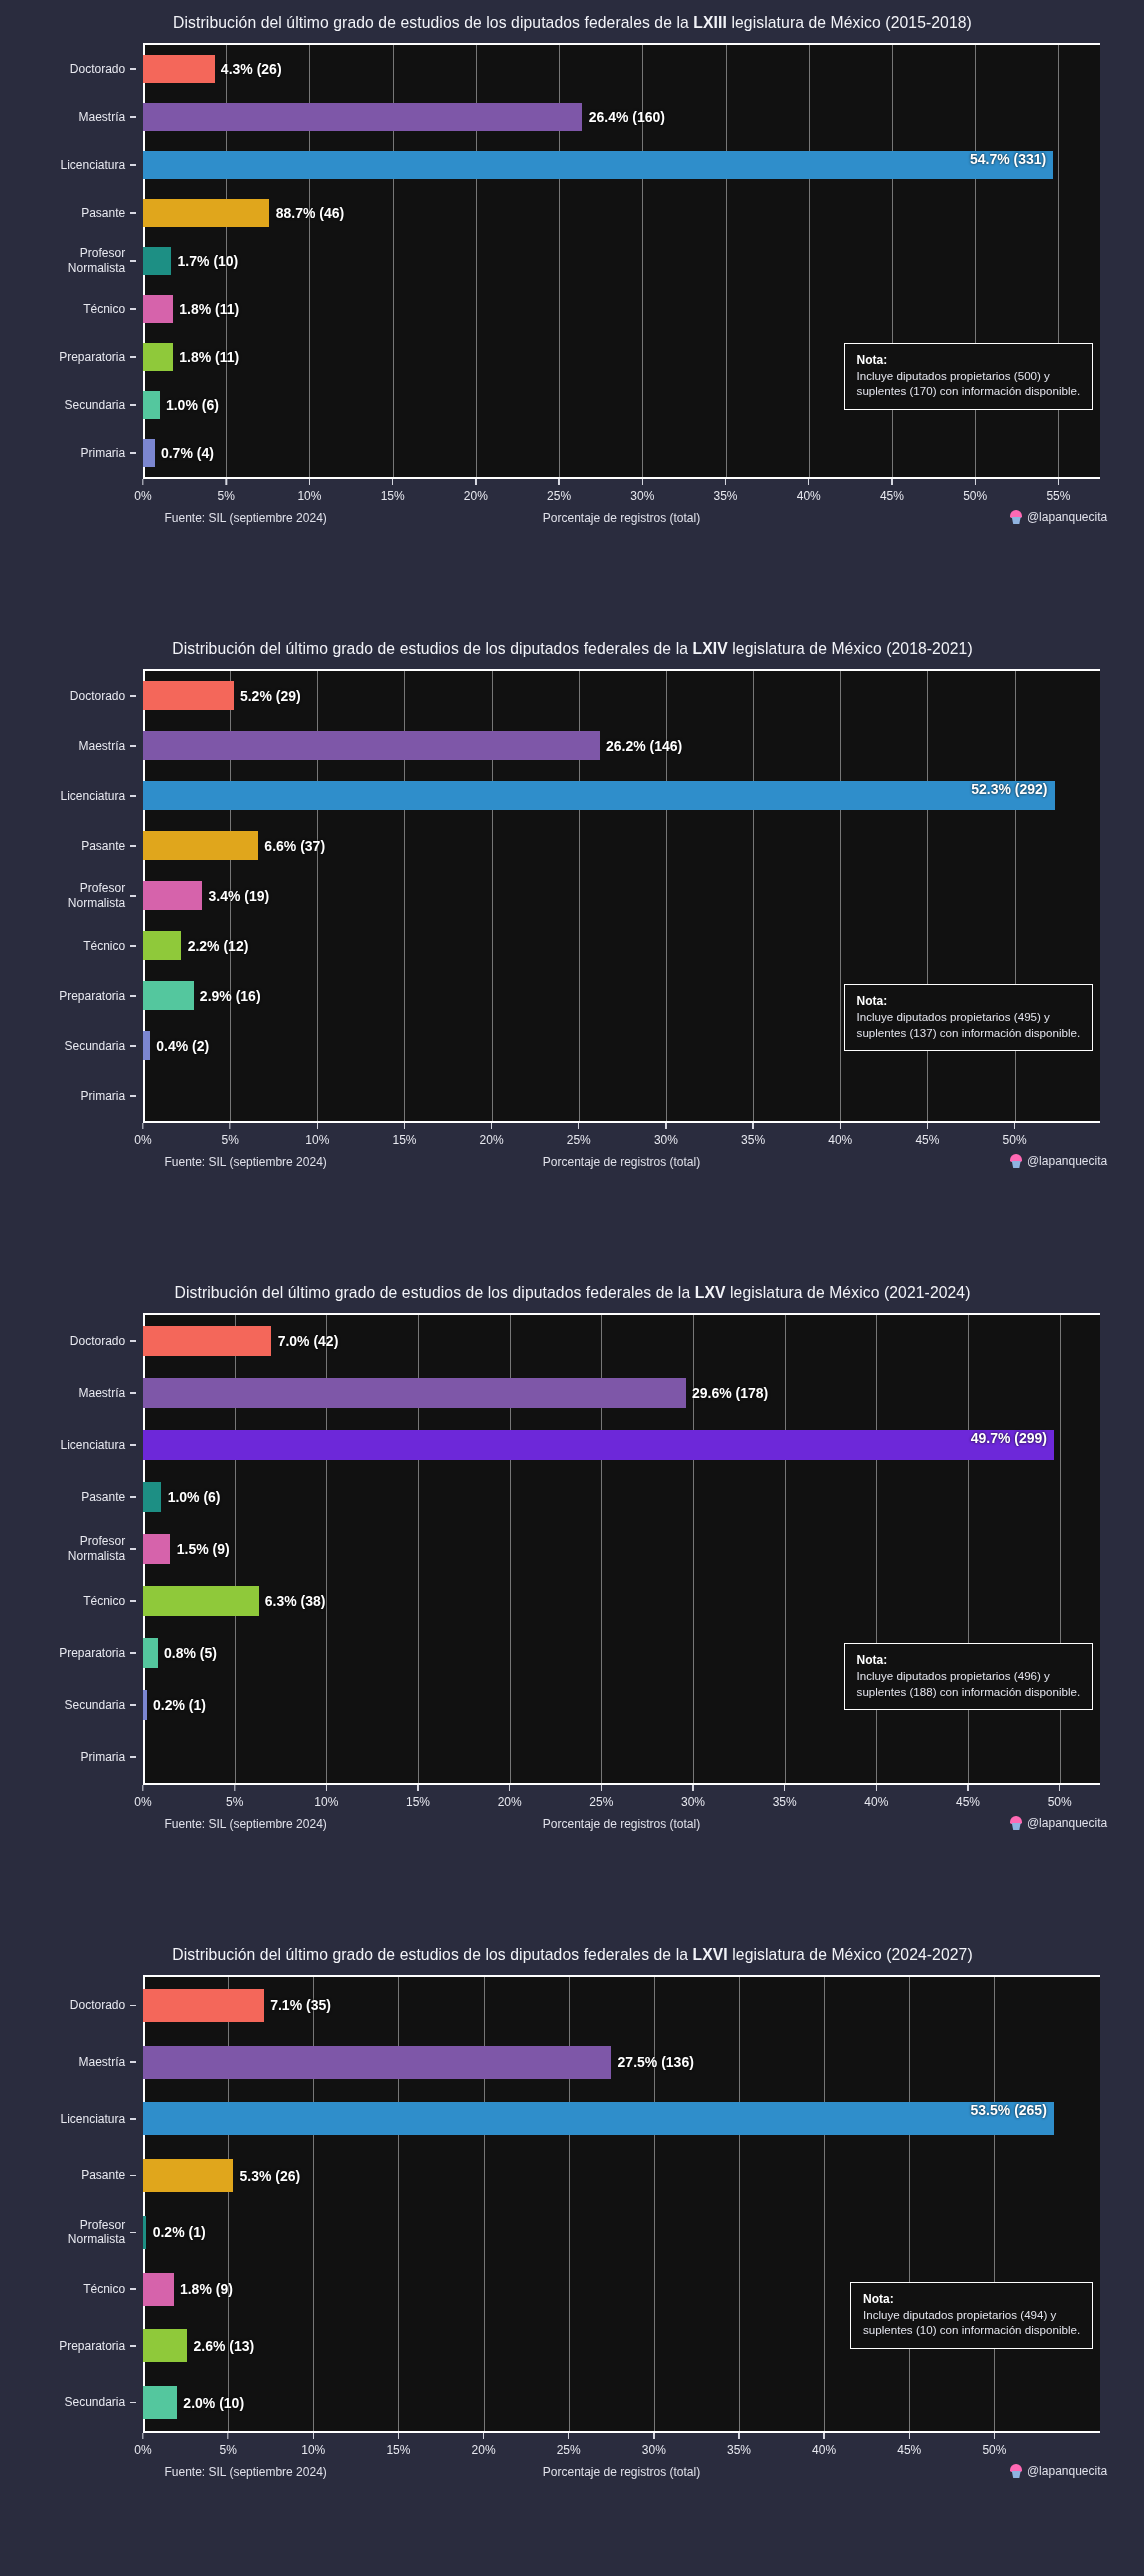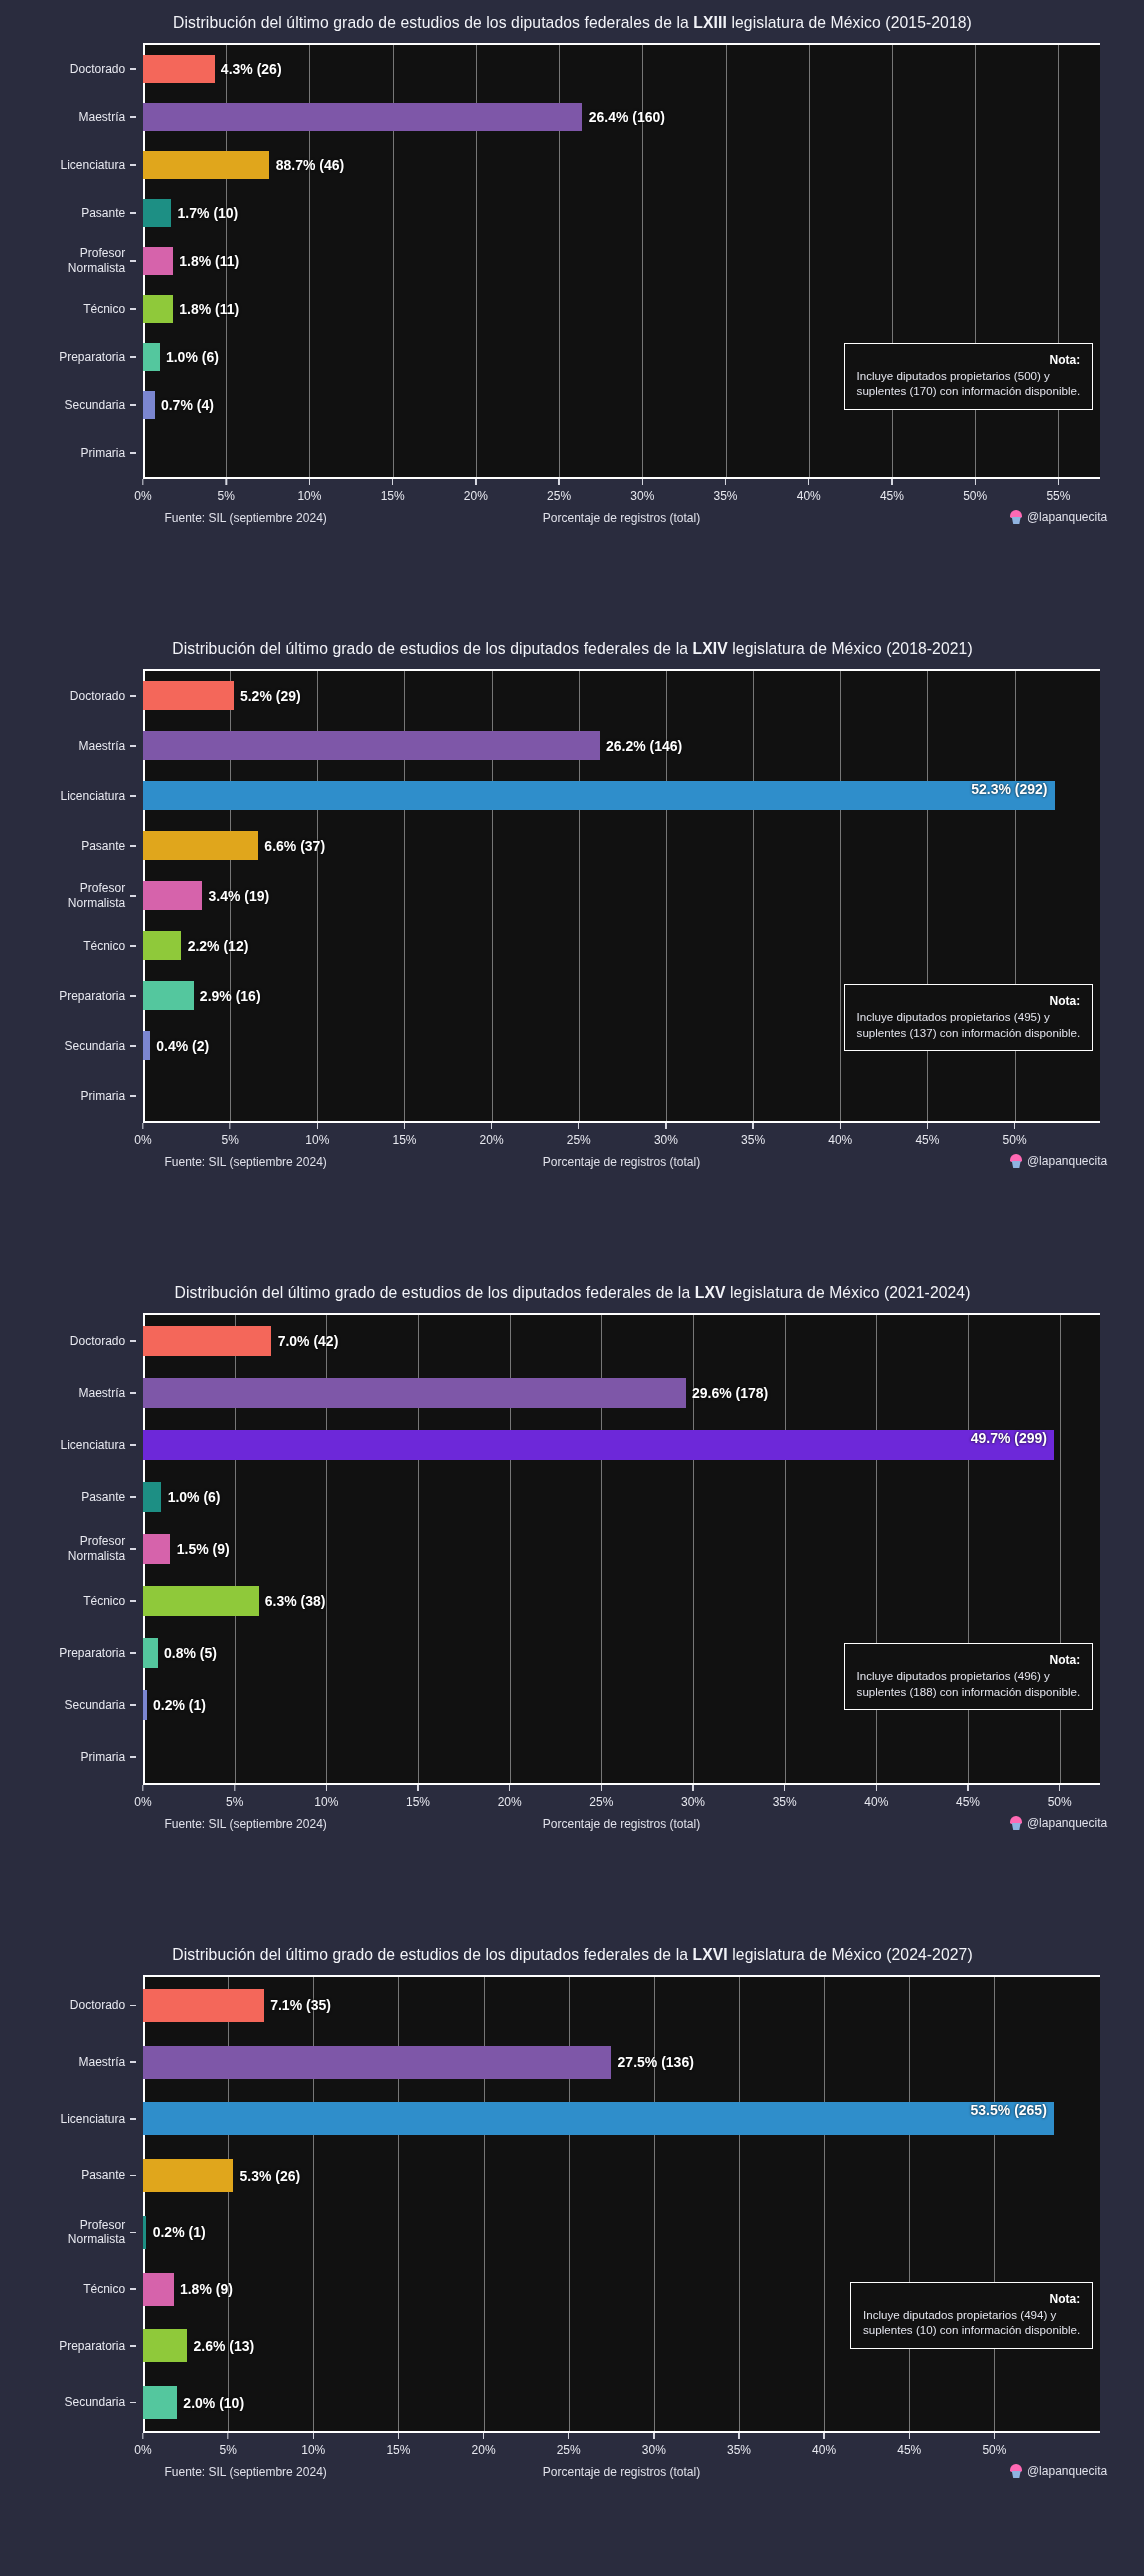--- a/index.html
+++ b/index.html
@@ -115,21 +115,21 @@
 
   
   .note-box {
     position: absolute;
     border: 1.6px solid #ffffff;
     background: #111111;
     padding: 8px 11.6px 9.8px 11.6px;
     z-index: 6;
     line-height: 1.34;
   }
-  .note-title { font-size: 12px; font-weight: bold; color: #ffffff; text-align: right; }
+  .note-title { font-size: 12px; font-weight: bold; color: #ffffff; }
   .note-body { font-size: 11.6px; color: #e4e5ee; white-space: pre-line; }
 
   
   .xaxis {
     position: relative;
     margin-left: 143px;
     margin-right: 45px;
     height: 27px;
   }
   .xtick {
@@ -208,20 +208,25 @@
           </div>
           <div class="row" style="height: 11.1111%;">
             <div class="bar" style="width: 7.47826%; background: rgb(244, 103, 90);"></div>
             <div class="bar-label">4.3% (26)</div>
           </div>
           <div class="row" style="height: 11.1111%;">
             <div class="bar" style="width: 45.913%; background: rgb(126, 87, 168);"></div>
             <div class="bar-label">26.4% (160)</div>
           </div>
           <div class="row" style="height: 11.1111%;">
+            <div class="bar" style="width: 95.1304%; background: rgb(47, 142, 203);">
+              <div class="bar-label inside">54.7% (331)</div>
+            </div>
+          </div>
+          <div class="row" style="height: 11.1111%;">
             <div class="bar" style="width: 13.2174%; background: rgb(224, 166, 28);"></div>
             <div class="bar-label">88.7% (46)</div>
           </div>
           <div class="row" style="height: 11.1111%;">
             <div class="bar" style="width: 2.95652%; background: rgb(29, 143, 132);"></div>
             <div class="bar-label">1.7% (10)</div>
           </div>
           <div class="row" style="height: 11.1111%;">
             <div class="bar" style="width: 3.13043%; background: rgb(214, 99, 171);"></div>
             <div class="bar-label">1.8% (11)</div>

